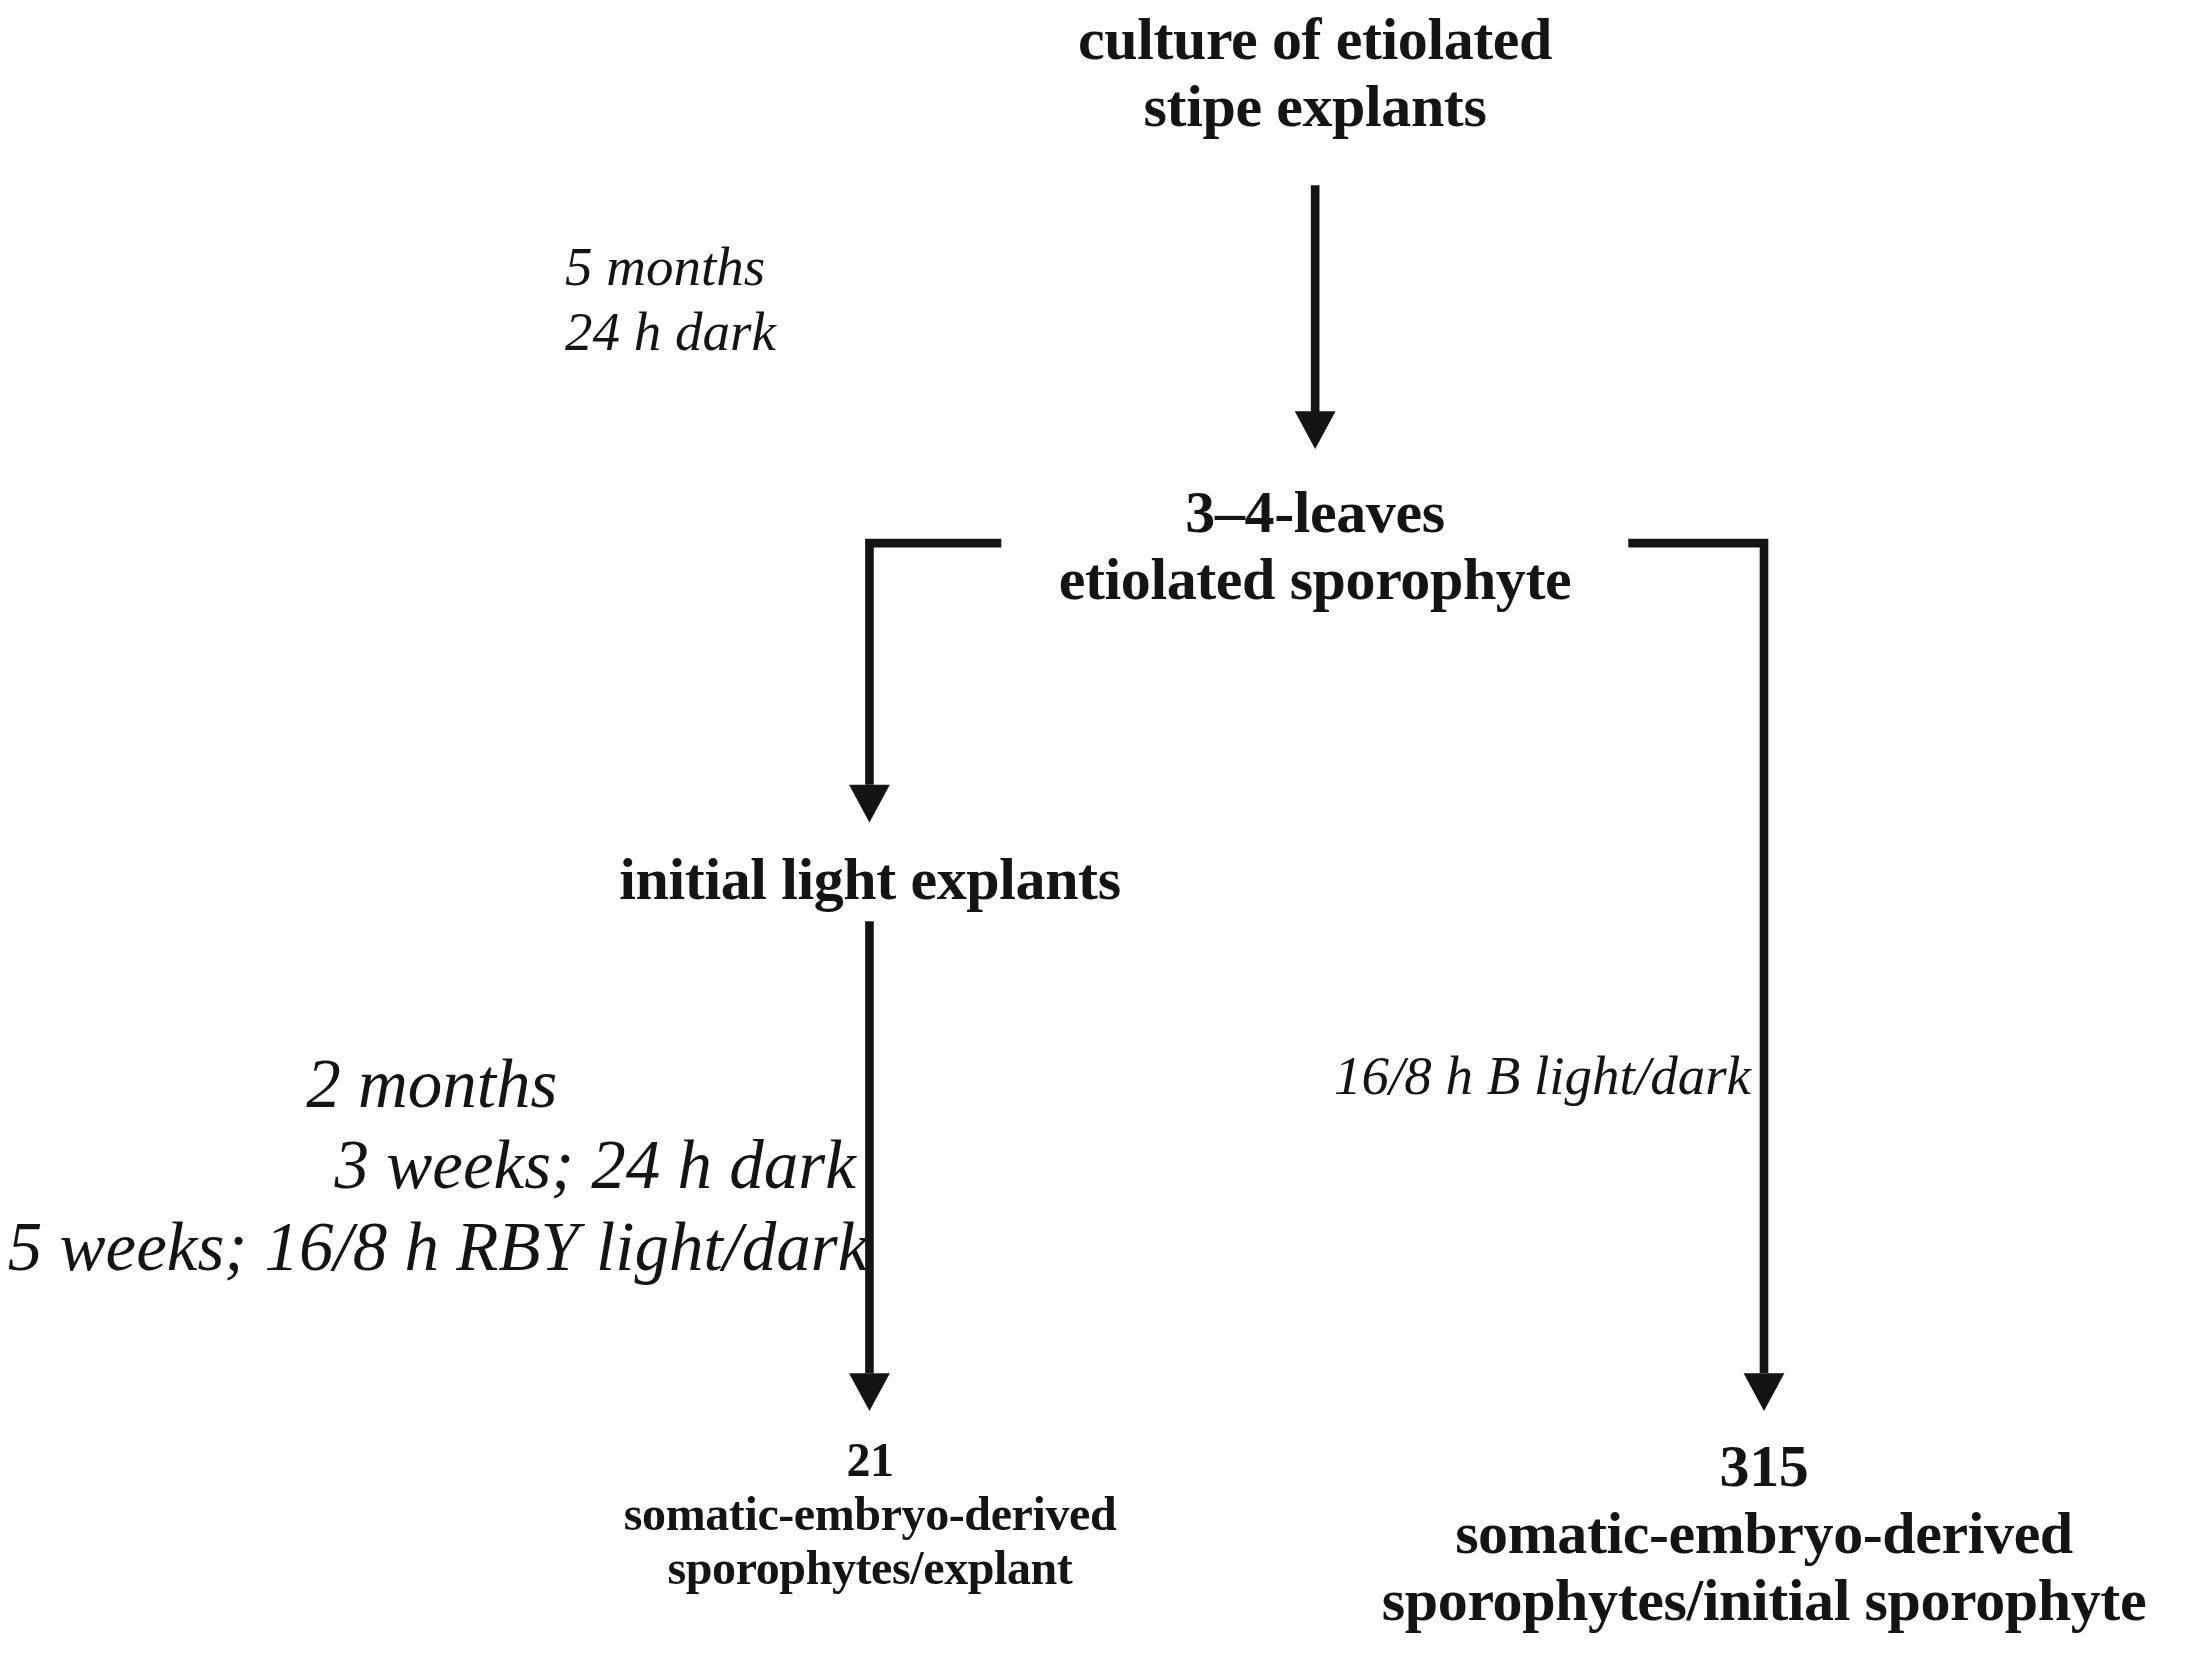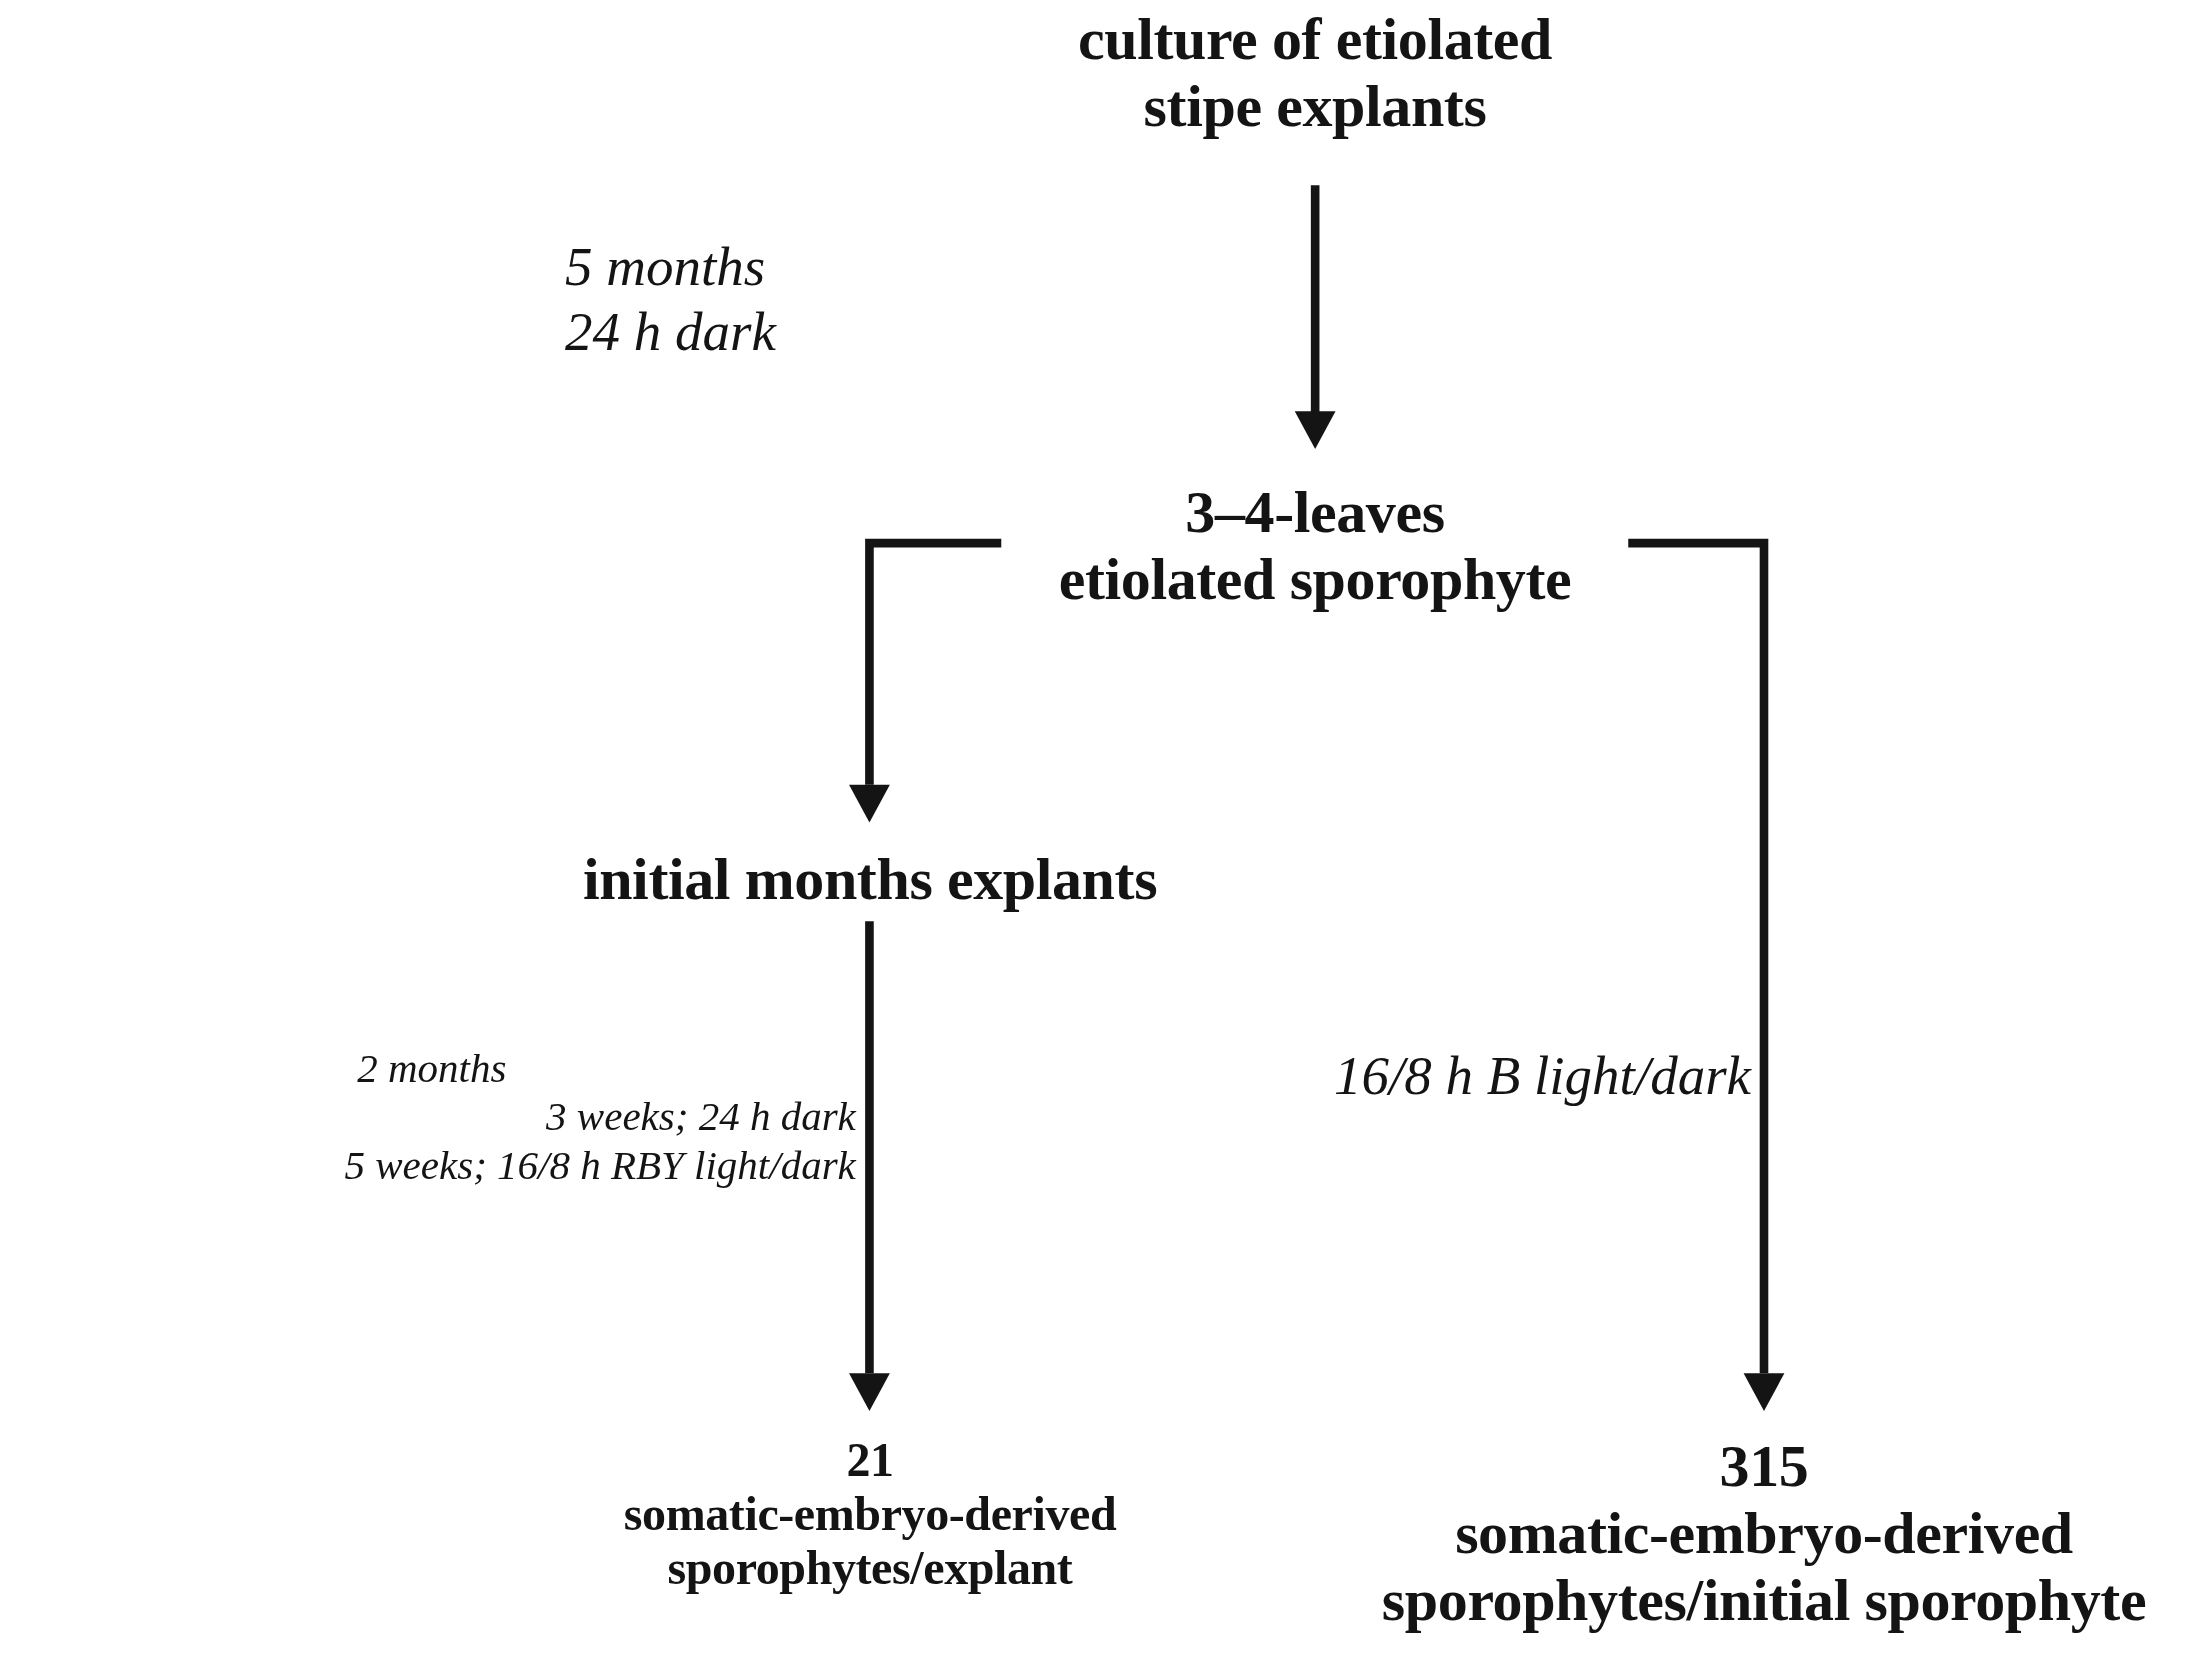--- a/index.html
+++ b/index.html
@@ -97,21 +97,21 @@
     left: 565px;
     top: 235px;
     width: 706px;
     font-size: 55px;
     text-align: left;
   }
   #label-left {
     left: 7.8px;
     top: 1044px;
     width: 848px;
-    font-size: 41px;
+    font-size: 69px;
     text-align: right;
   }
   #label-left .line.first {
     text-align: center;
   }
   #label-right {
     left: 1005px;
     top: 1044px;
     width: 746px;
     font-size: 55px;
@@ -153,21 +153,21 @@
     <span class="line">culture of etiolated</span>
     <span class="line">stipe explants</span>
   </div>
 
   <div class="node" id="node-sporophytes">
     <span class="line">3–4-leaves</span>
     <span class="line">etiolated sporophyte</span>
   </div>
 
   <div class="node" id="node-explants">
-    <span class="line">initial months explants</span>
+    <span class="line">initial light explants</span>
   </div>
 
   <div class="node" id="node-result-left">
     <span class="result-count">21</span>
     <span class="line">somatic-embryo-derived</span>
     <span class="line">sporophytes/explant</span>
   </div>
 
   <div class="node" id="node-result-right">
     <span class="result-count">315</span>

